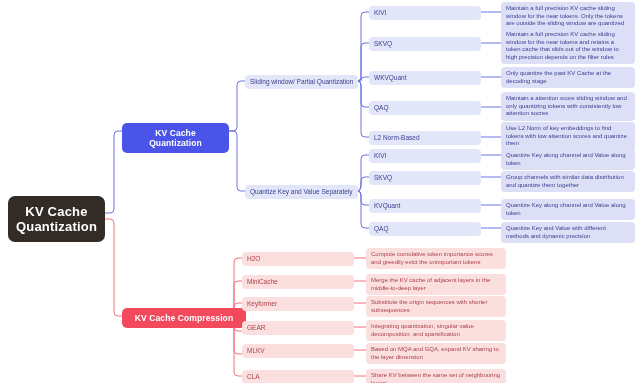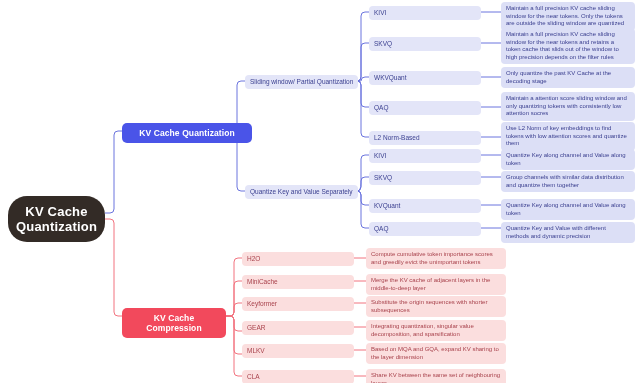--- a/index.html
+++ b/index.html
@@ -12,21 +12,21 @@
   }
   #canvas{position:absolute;left:0;top:0;width:640px;height:383px;}
   svg.links{position:absolute;left:0;top:0;width:640px;height:383px;pointer-events:none;}
 
   .node{position:absolute;box-sizing:border-box;}
 
   
   .root{
     background:#332b26;
     color:#ffffff;
-    border-radius:19px;
+    border-radius:7px;
     font-size:13px;
     font-weight:bold;
     line-height:15px;
     text-align:center;
     padding:8px 6px;
     letter-spacing:.2px;
   }
 
   
   .pill{
@@ -128,21 +128,21 @@
       <path d="M354 350 L366 350"></path>
       <path d="M354 376 L366 376"></path>
     </g>
   </svg>
 
   <div class="node root" style="left:8px;top:196px;width:97px;">
     <div>KV Cache</div>
     <div>Quantization</div>
   </div>
 
-  <div class="node pill blue" style="left:122px;top:123px;width:130px;">KV Cache Quantization</div>
+  <div class="node pill blue" style="left:122px;top:123px;width:107px;">KV Cache Quantization</div>
 
   <div class="node chip" style="left:245px;top:75px;">Sliding window/ Partial Quantization</div>
 
   <div class="node chip" style="left:245px;top:185px;">Quantize Key and Value Separately</div>
 
   <div class="node leaf blue" style="left:369px;top:6px;width:112px;">KIVI</div>
   <div class="node desc blue" style="left:501px;top:2px;width:134px;">Maintain a full precision KV cache sliding window for the near tokens. Only the tokens are outside the sliding window are quantized</div>
 
   <div class="node leaf blue" style="left:369px;top:37px;width:112px;">SKVQ</div>
   <div class="node desc blue" style="left:501px;top:28px;width:134px;">Maintain a full precision KV cache sliding window for the near tokens and retains a token cache that slids out of the window to high precision depends on the filter rules</div>
@@ -161,21 +161,21 @@
 
   <div class="node leaf blue" style="left:369px;top:171px;width:112px;">SKVQ</div>
   <div class="node desc blue" style="left:501px;top:171px;width:134px;">Group channels with similar data distribution and quantize them together</div>
 
   <div class="node leaf blue" style="left:369px;top:199px;width:112px;">KVQuant</div>
   <div class="node desc blue" style="left:501px;top:199px;width:134px;">Quantize Key along channel and Value along token</div>
 
   <div class="node leaf blue" style="left:369px;top:222px;width:112px;">QAQ</div>
   <div class="node desc blue" style="left:501px;top:222px;width:134px;">Quantize Key and Value with different methods and dynamic precision</div>
 
-  <div class="node pill red" style="left:122px;top:308px;width:104px;">KV Cache Compression</div>
+  <div class="node pill red" style="left:122px;top:308px;width:124px;">KV Cache Compression</div>
 
   <div class="node leaf red" style="left:242px;top:252px;width:112px;">H2O</div>
   <div class="node desc red" style="left:366px;top:248px;width:140px;">Compute cumulative token importance scores and greedily evict the unimportant tokens</div>
 
   <div class="node leaf red" style="left:242px;top:275px;width:112px;">MiniCache</div>
   <div class="node desc red" style="left:366px;top:274px;width:140px;">Merge the KV cache of adjacent layers in the middle-to-deep layer</div>
 
   <div class="node leaf red" style="left:242px;top:297px;width:112px;">Keyformer</div>
   <div class="node desc red" style="left:366px;top:296px;width:140px;">Substitute the origin sequences with shorter subsequences</div>
 

